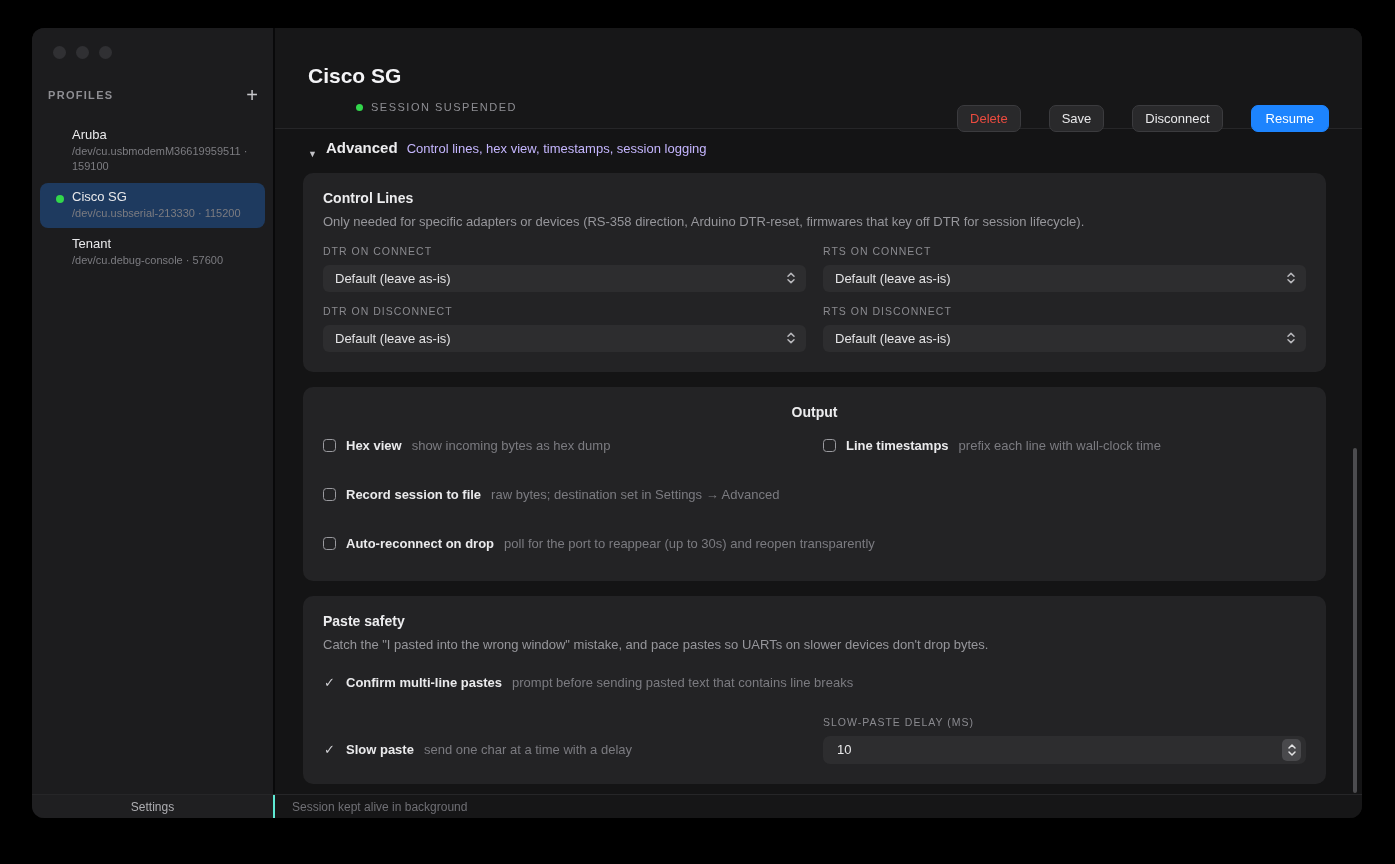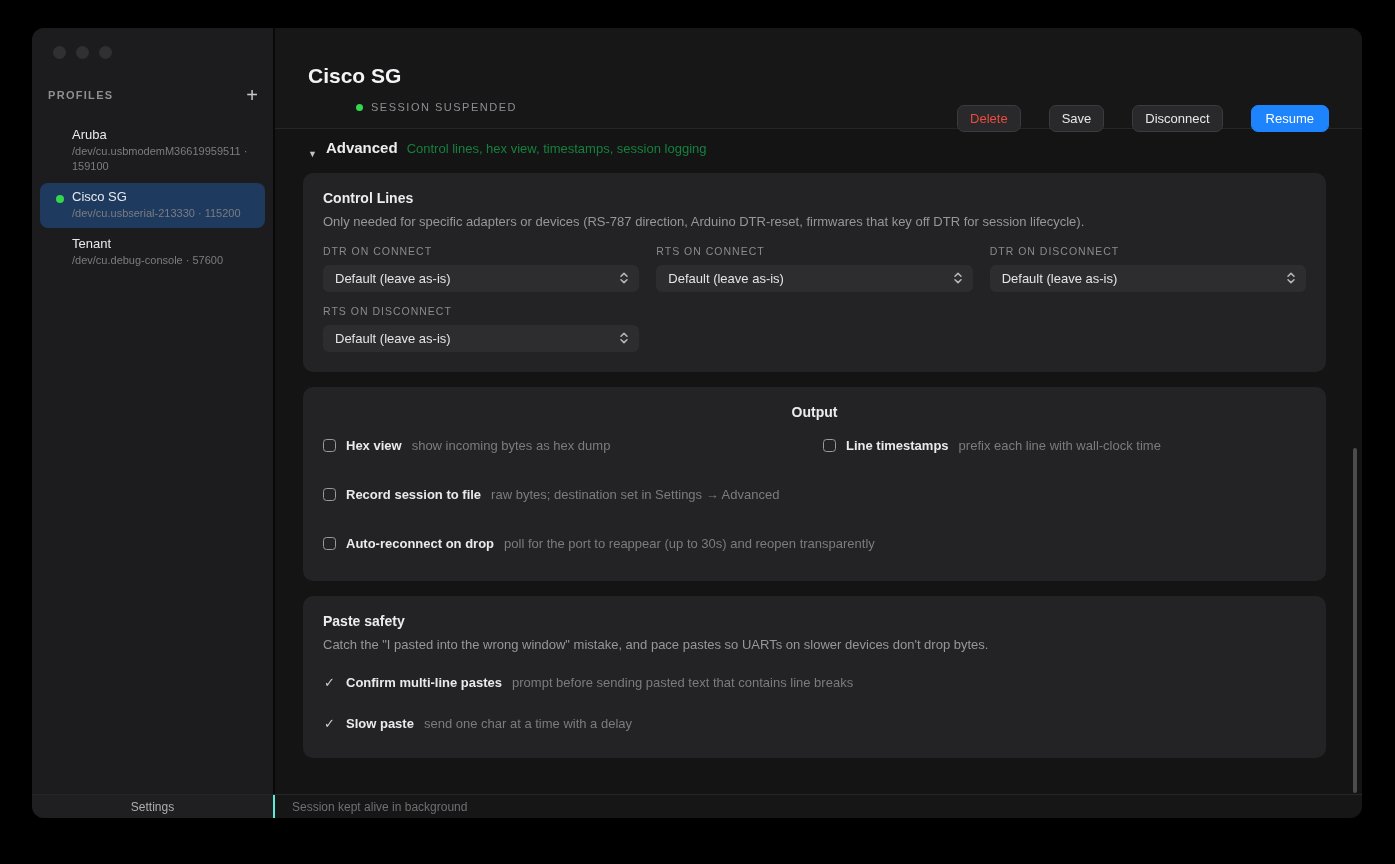--- a/index.html
+++ b/index.html
@@ -35,26 +35,26 @@
   .header-actions{position:absolute;right:33px;top:37px;display:flex;gap:28px;margin-top:40px;}
   .btn{height:27px;padding:0 12px;border-radius:7px;font-size:13px;display:flex;align-items:center;
     background:#29292b;border:1px solid #3b3b3e;color:#e8e8ea;cursor:default;white-space:nowrap;}
   .btn.danger{color:var(--accent-red,#eb4b3f);}
   .btn.primary{background:var(--accent-blue,#1d84fe);border:1px solid var(--accent-blue,#1d84fe);color:#fff;padding:0 14px;}
 
   .scroll{flex:1;padding:10px 36px 0 28px;overflow:hidden;}
   .adv-row{display:flex;align-items:baseline;gap:9px;height:30px;margin:0 0 4px 5px;}
   .adv-caret{font-size:9px;color:#c2c2c6;align-self:center;}
   .adv-label{font-size:15px;font-weight:700;color:#ededef;}
-  .adv-summary{font-size:13px;color:#15803d;}
+  .adv-summary{font-size:13px;color:#c4b5fd;}
 
   .card{background:#232325;border-radius:10px;padding:17px 20px 20px;margin-bottom:15px;}
   .card-title{font-size:14px;font-weight:700;color:#ececee;margin-bottom:7px;}
   .card-desc{font-size:13px;color:#96969b;line-height:1.45;}
-  .field-grid{display:grid;grid-template-columns:1fr 1fr 1fr;column-gap:17px;}
+  .field-grid{display:grid;grid-template-columns:1fr 1fr;column-gap:17px;}
   .field{margin-top:13px;}
   .field-label{font-size:10.5px;letter-spacing:1px;color:#8a8a8f;margin-bottom:8px;}
   .select{height:27px;background:#2d2d2f;border-radius:6px;display:flex;align-items:center;
     padding:0 10px 0 12px;cursor:default;gap:48px;}
   .select-value{flex:1;font-size:13px;color:#e4e4e6;}
 
   .toggle-row{display:flex;align-items:center;gap:10px;}
   .checkbox{width:13px;height:13px;border:1.5px solid #9a9a9f;border-radius:3.5px;flex:none;}
   .check-glyph{width:13px;text-align:center;font-size:13px;color:#cfcfd3;flex:none;}
   .toggle-label{font-size:13px;font-weight:600;color:#eaeaec;white-space:nowrap;}
@@ -133,21 +133,21 @@
 
       <div class="scroll">
         <div class="adv-row">
           <span class="adv-caret">▼</span>
           <span class="adv-label">Advanced</span>
           <span class="adv-summary">Control lines, hex view, timestamps, session logging</span>
         </div>
 
         <div class="card">
           <div class="card-title">Control Lines</div>
-          <div class="card-desc">Only needed for specific adapters or devices (RS-787 direction, Arduino DTR-reset, firmwares that key off DTR for session lifecycle).</div>
+          <div class="card-desc">Only needed for specific adapters or devices (RS-358 direction, Arduino DTR-reset, firmwares that key off DTR for session lifecycle).</div>
           <div class="field-grid">
             <div class="field">
               <div class="field-label">DTR ON CONNECT</div>
               <div class="select">
                 <span class="select-value">Default (leave as-is)</span>
                 <span>
                   <svg width="10" height="14" viewBox="0 0 10 14">
                       <path d="M2 5.3 L5 2.4 L8 5.3" stroke="#b8b8bc" fill="none" stroke-width="1.5" stroke-linecap="round" stroke-linejoin="round"></path>
                       <path d="M2 8.7 L5 11.6 L8 8.7" stroke="#b8b8bc" fill="none" stroke-width="1.5" stroke-linecap="round" stroke-linejoin="round"></path>
                     </svg>
@@ -226,20 +226,32 @@
             <span class="check-glyph">✓</span>
             <span class="toggle-label">Confirm multi-line pastes</span>
             <span class="toggle-hint">prompt before sending pasted text that contains line breaks</span>
           </div>
           <div class="paste-grid">
             <div class="toggle-row">
               <span class="check-glyph">✓</span>
               <span class="toggle-label">Slow paste</span>
               <span class="toggle-hint">send one char at a time with a delay</span>
             </div>
+            <div class="field" style="margin-top:0;">
+              <div class="field-label">SLOW-PASTE DELAY (MS)</div>
+              <div class="delay-input">
+                <span class="delay-value">10</span>
+                <span class="stepper-pill">
+                  <svg width="10" height="16" viewBox="0 0 10 16">
+                      <path d="M2 6 L5 3 L8 6" stroke="#e2e2e4" fill="none" stroke-width="1.5" stroke-linecap="round" stroke-linejoin="round"></path>
+                      <path d="M2 10 L5 13 L8 10" stroke="#e2e2e4" fill="none" stroke-width="1.5" stroke-linecap="round" stroke-linejoin="round"></path>
+                    </svg>
+                </span>
+              </div>
+            </div>
           </div>
         </div>
       </div>
 
       <div class="scrollbar-thumb"></div>
     </div>
   </div>
 
   <div class="window-footer">
     <div class="footer-sidebar">

